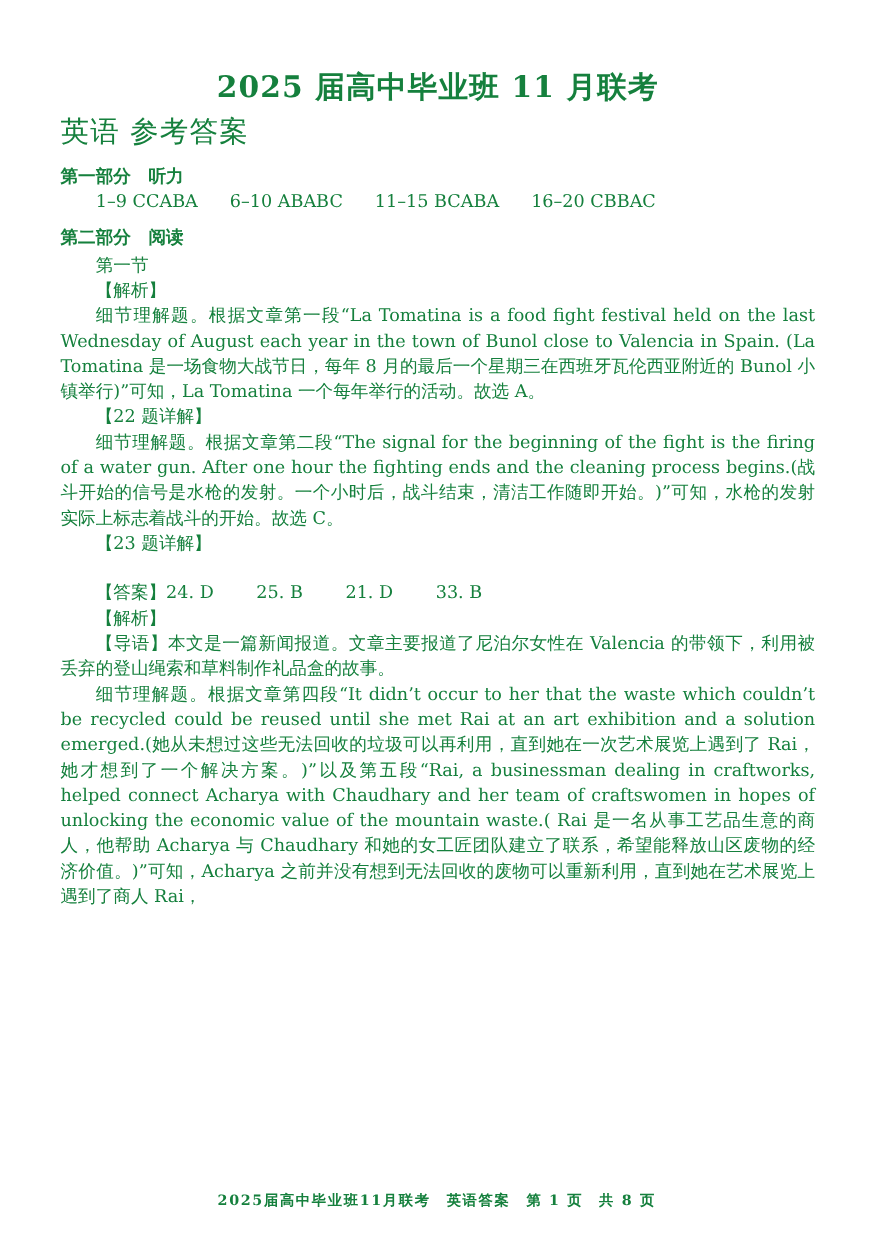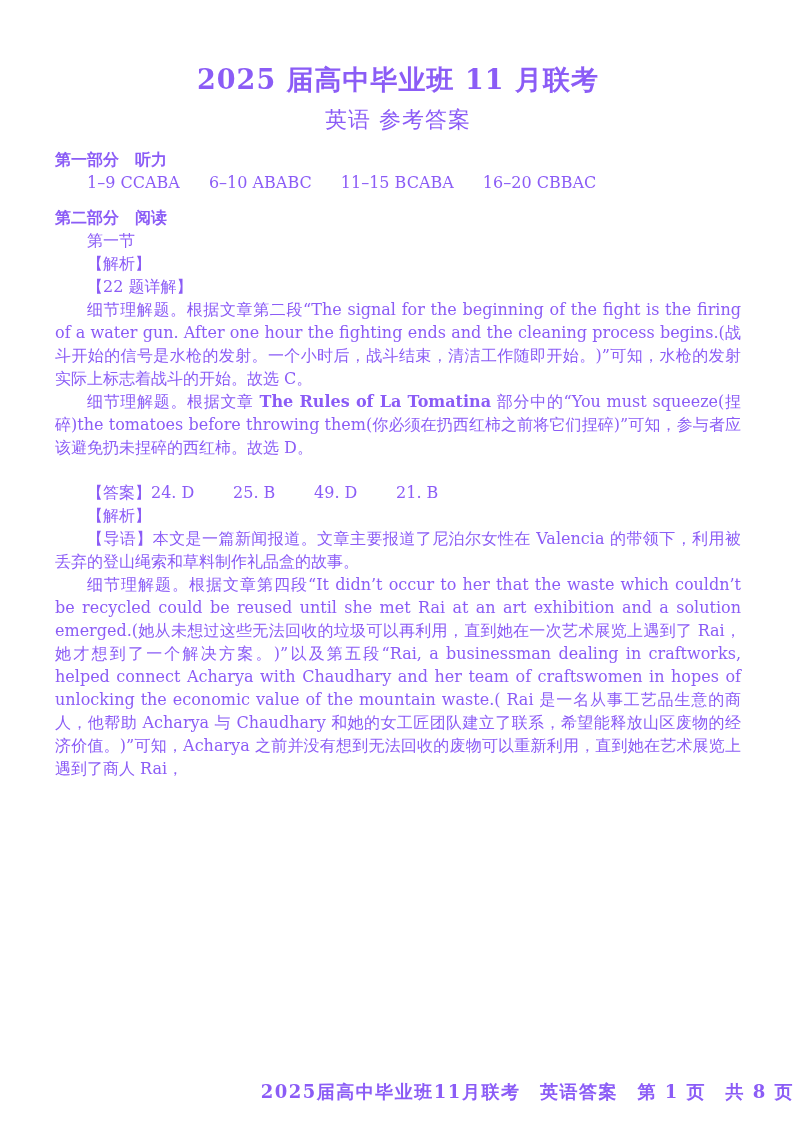--- a/index.html
+++ b/index.html
@@ -12,58 +12,57 @@
     width: 794px;
     height: 1123px;
     margin: 0 auto;
     background: #ffffff;
     box-sizing: border-box;
     padding: 60px 53px 0 55px;
     overflow: hidden;
     font-family: "DejaVu Serif", "Liberation Serif", serif;
     font-size: 16px;
     line-height: 23px;
-    color: #8b5cf6;
+    color: #15803d;
     text-align: justify;
   }
   .doc-title {
     margin: 0;
     text-align: center;
     font-size: 27px;
     line-height: 40px;
     font-weight: bold;
     letter-spacing: 1px;
   }
   .doc-subtitle {
     margin: 2px 0 10px 0;
-    text-align: center;
-    font-size: 22px;
+    font-size: 26px;
     line-height: 36px;
     font-weight: normal;
     letter-spacing: 1px;
   }
   p { margin: 0; }
   .part-heading {
     font-weight: bold;
   }
   .ind { text-indent: 2em; }
-  .gap-sm { margin-top: 12px; }
+  .gap-sm { margin-top: 12px; font-family: Liberation Mono, monospace; }
   .gap-lg { margin-top: 22px; }
   .listen-item { margin-right: 1.5em; }
   .listen-item:last-child { margin-right: 0; }
   .ans-item { margin-right: 2.1em; }
   .ans-item:last-child { margin-right: 0; }
   .bold-en { font-weight: bold; }
   .page-footer {
     position: absolute;
     left: 0;
     right: 0;
     bottom: 22px;
-    text-align: right;
-    font-size: 18px;
+    text-align: center;
+    font-size: 13px;
     line-height: 18px;
     font-weight: bold;
     letter-spacing: 1.5px;
     text-indent: 0;
   }
 </style>
 </head>
 <body>
 
 <div class="page">
@@ -81,31 +80,32 @@
   </p>
 
   <p class="part-heading gap-sm">第二部分　阅读</p>
 
   <p class="ind">第一节</p>
 
 
   <p class="ind">【解析】</p>
 
 
+  <p class="ind">细节理解题。根据文章第一段“La Tomatina is a food fight festival held on the last Wednesday of August each year in the town of Bunol close to Valencia in Spain. (La Tomatina 是一场食物大战节日，每年 8 月的最后一个星期三在西班牙瓦伦西亚附近的 Bunol 小镇举行)”可知，La Tomatina 一个每年举行的活动。故选 A。</p>
 
   <p class="ind">【22 题详解】</p>
   <p class="ind">细节理解题。根据文章第二段“The signal for the beginning of the fight is the firing of a water gun. After one hour the fighting ends and the cleaning process begins.(战斗开始的信号是水枪的发射。一个小时后，战斗结束，清洁工作随即开始。)”可知，水枪的发射实际上标志着战斗的开始。故选 C。</p>
 
-  <p class="ind"><span>细节理解题。根据文章 </span><span class="bold-en">The Rules of La Tomatina</span><span> 部分中的“You must squeeze(捏碎)the tomatoes before throwing them(你必须在扔西红柿之前将它们捏碎)”可知，参与者应该避免扔未捏碎的西红柿。故选 D。</span></p>
+  <p class="ind">【23 题详解】</p>
 
   <p class="ind gap-lg">
     <span>【答案】</span><span class="ans-item">24. D</span>
     <span class="ans-item">25. B</span>
-    <span class="ans-item">49. D</span>
-    <span class="ans-item">21. B</span>
+    <span class="ans-item">21. D</span>
+    <span class="ans-item">33. B</span>
   </p>
 
   <p class="ind">【解析】</p>
 
   <p class="ind">【导语】本文是一篇新闻报道。文章主要报道了尼泊尔女性在 Valencia 的带领下，利用被丢弃的登山绳索和草料制作礼品盒的故事。</p>
 
 
   <p class="ind">细节理解题。根据文章第四段“It didn’t occur to her that the waste which couldn’t be recycled could be reused until she met Rai at an art exhibition and a solution emerged.(她从未想过这些无法回收的垃圾可以再利用，直到她在一次艺术展览上遇到了 Rai，她才想到了一个解决方案。)”以及第五段“Rai, a businessman dealing in craftworks, helped connect Acharya with Chaudhary and her team of craftswomen in hopes of unlocking the economic value of the mountain waste.( Rai 是一名从事工艺品生意的商人，他帮助 Acharya 与 Chaudhary 和她的女工匠团队建立了联系，希望能释放山区废物的经济价值。)”可知，Acharya 之前并没有想到无法回收的废物可以重新利用，直到她在艺术展览上遇到了商人 Rai，</p>
 
   <div class="page-footer">2025届高中毕业班11月联考　英语答案　第 1 页　共 8 页</div>

